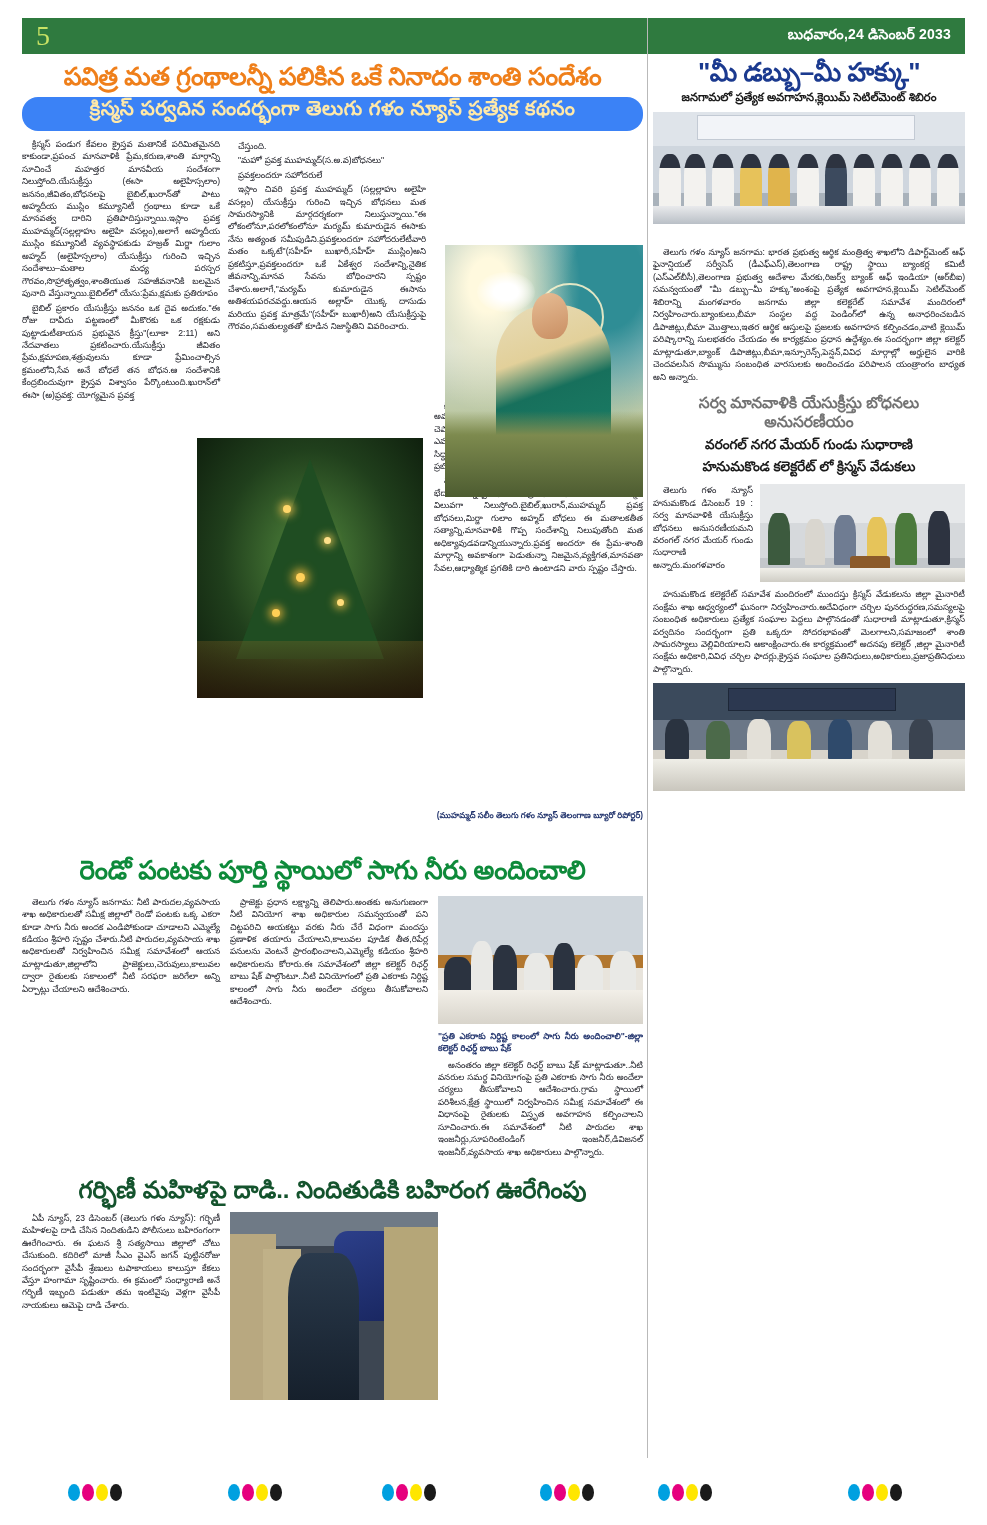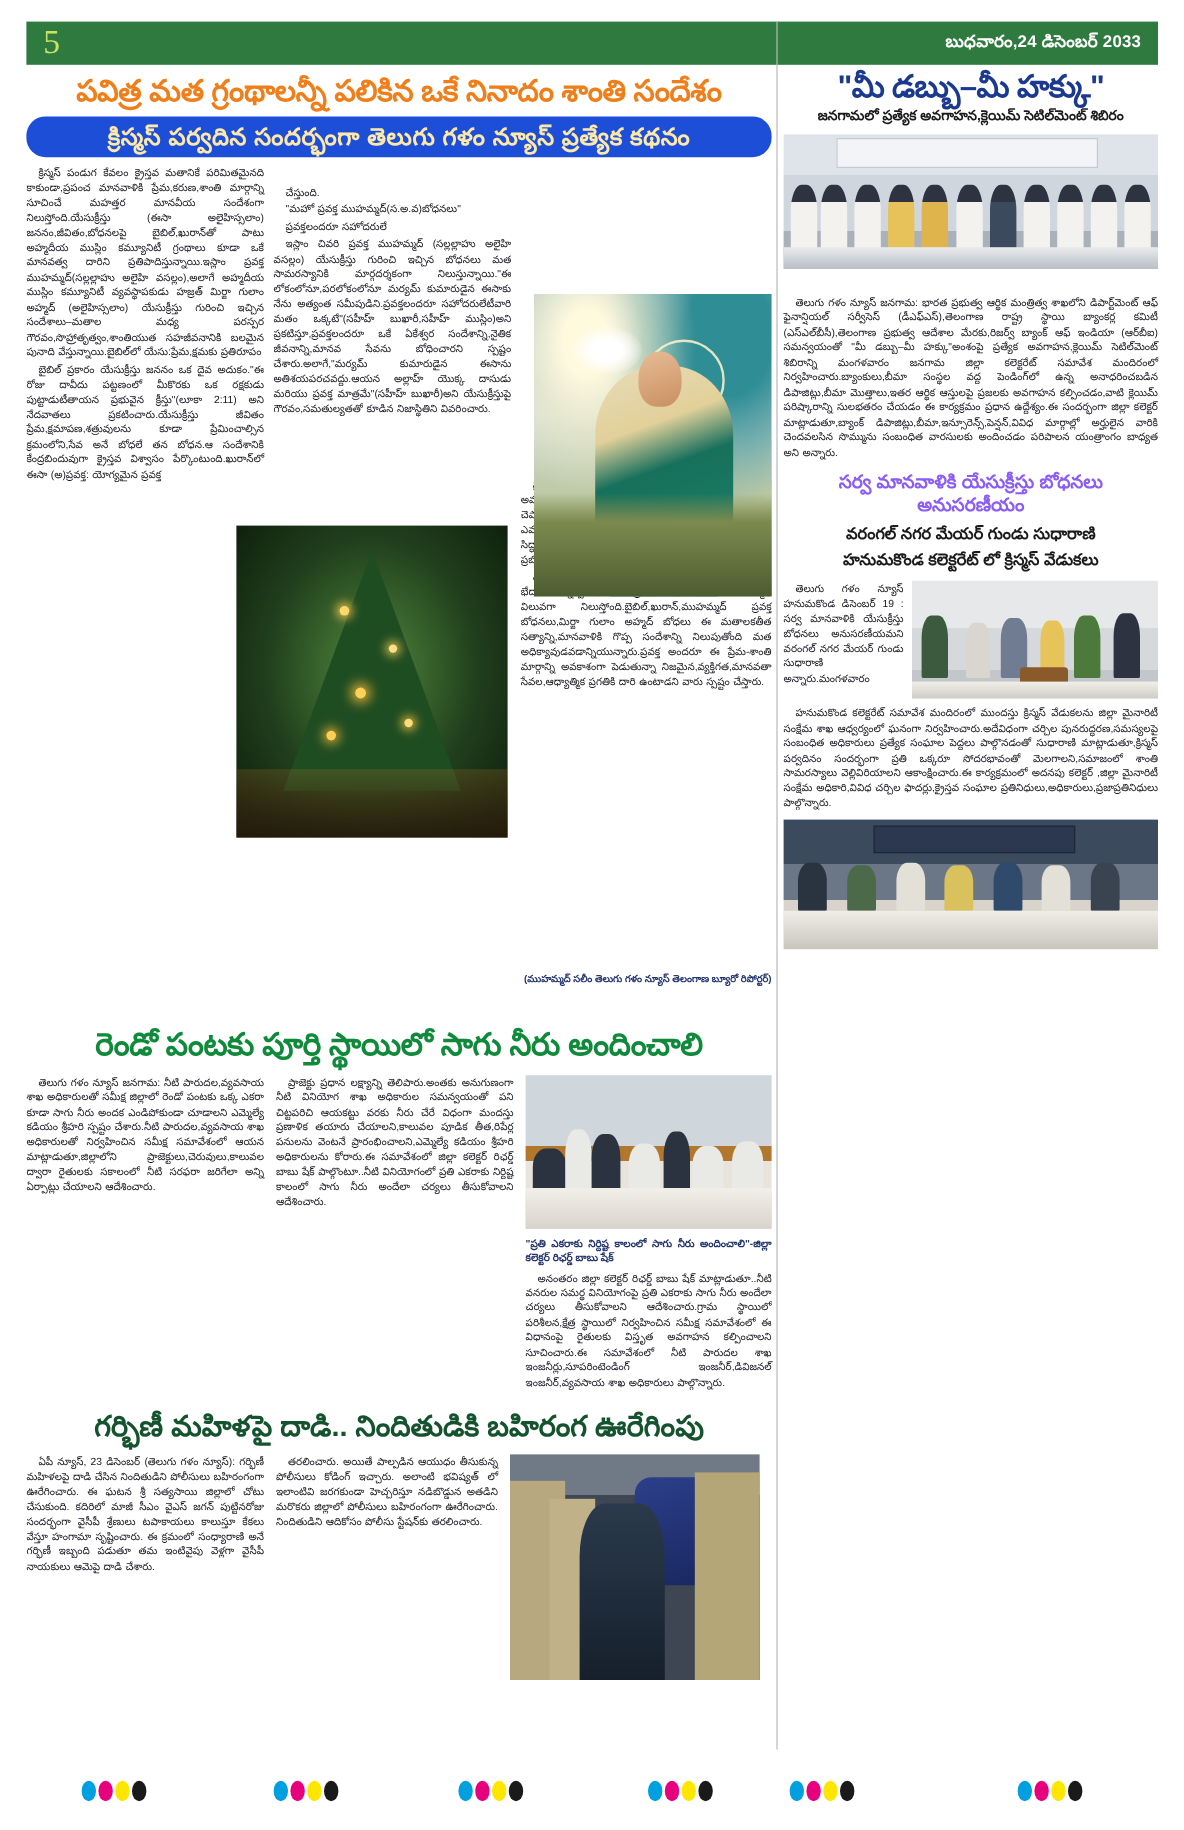--- a/index.html
+++ b/index.html
@@ -79,25 +79,25 @@
     color: #1a1a1a;
     font-size: 13.2px;
     font-weight: bold;
     text-align: center;
     line-height: 1.2;
     margin-bottom: 7px;
     letter-spacing: -0.2px;
     white-space: nowrap;
   }
   .purple-banner {
-    background: #1d4ed8;
+    background: #3b82f6;
     border-radius: 16px;
     height: 34px;
     display: flex;
-    align-items: flex-end;
+    align-items: flex-start;
     justify-content: center;
     margin-bottom: 7px;
   }
   .purple-banner span {
     color: #ffe9a8;
     font-size: 20px;
     font-weight: bold;
     letter-spacing: 0.5px;
     white-space: nowrap;
   }
@@ -112,21 +112,21 @@
     word-spacing: 0.5px;
   }
   .body-tel p { margin: 0 0 2px 0; text-indent: 10px; }
 
   
   .story1 {
     position: relative;
     height: 700px;
   }
   .s1-c1 { position: absolute; left:0;   top:0;  width: 198px; }
-  .s1-c2 { position: absolute; left:206px; top:16px;  width: 198px; }
+  .s1-c2 { position: absolute; left:206px; top:2px;  width: 198px; }
   .s1-c3 { position: absolute; left:412px; top:0;  width: 209px; }
 
   .img-jesus {
     position: absolute;
     left: 423px; top: 107px;
     width: 198px; height: 252px;
     background:
       radial-gradient(circle at 30% 18%, rgba(255,255,230,.95) 0 12%, rgba(255,240,190,0) 38%),
       linear-gradient(175deg,#8fc0cf 0%, #bcd6dd 22%, #dfe4cf 46%, #a9b88a 68%, #6f7f4e 100%);
       overflow:hidden;
@@ -298,21 +298,21 @@
     position:absolute; bottom:14%; width:22px; height:54px;
     background: linear-gradient(180deg,#2d3340 0 26%, #f3f2ef 26% 100%);
     border-radius: 40% 40% 4% 4%;
   }
   .photo-group .table {
     position:absolute; left:0; bottom:0; width:100%; height:16%;
     background: linear-gradient(180deg,#e9eaec,#b9bfc6);
   }
 
   .hl-green-mid {
-    color: #8b5cf6;
+    color: #737373;
     font-size: 15.5px;
     font-weight: bold;
     text-align: center;
     line-height: 1.25;
   }
   .sub-mid-black {
     color: #1a1a1a;
     font-size: 13.5px;
     font-weight: bold;
     text-align: center;
@@ -446,23 +446,20 @@
         </div>
       </div>
     </div>
 
     <div style="position:relative; margin-top:16px;">
       <div class="hl-black-big">గర్భిణీ మహిళపై దాడి.. నిందితుడికి బహిరంగ ఊరేగింపు</div>
       <div style="display:flex; gap:10px; margin-top:8px;">
         <div style="width:198px;" class="body-tel">
           <p>ఏపీ న్యూస్, 23 డిసెంబర్ (తెలుగు గళం న్యూస్): గర్భిణీ మహిళలపై దాడి చేసిన నిందితుడిని పోలీసులు బహిరంగంగా ఊరేగించారు. ఈ ఘటన శ్రీ సత్యసాయి జిల్లాలో చోటు చేసుకుంది. కదిరిలో మాజీ సీఎం వైఎస్ జగన్ పుట్టినరోజు సందర్భంగా వైసీపీ శ్రేణులు టపాకాయలు కాలుస్తూ కేకలు వేస్తూ హంగామా సృష్టించారు. ఈ క్రమంలో సంధ్యారాణి అనే గర్భిణీ ఇబ్బంది పడుతూ తమ ఇంటివైపు వెళ్లగా వైసీపీ నాయకులు ఆమెపై దాడి చేశారు.</p>
         </div>
-        <div style="width:185px;" class="body-tel">
-          <p>తరలించారు. అయితే పాల్పడిన ఆయుధం తీసుకున్న పోలీసులు కోడింగ్ ఇచ్చారు. అలాంటి భవిష్యత్ లో ఇలాంటివి జరగకుండా హెచ్చరిస్తూ నడిబొడ్డున అతడిని మరొకరు జిల్లాలో పోలీసులు బహిరంగంగా ఊరేగించారు. నిందితుడిని ఆదికోసం పోలీసు స్టేషన్‌కు తరలించారు.</p>
-        </div>
         <div style="width:208px;">
           <div class="photo-police">
             <div class="auto"></div>
             <div class="autotxt">Jaanu</div>
             <div class="cop" style="left:0;   width:22%; height:88%;"></div>
             <div class="cop" style="left:16%; width:18%; height:80%; background:#c0b188;"></div>
             <div class="accused"></div>
             <div class="cop" style="right:0;  width:26%; height:92%; background:#b5a678;"></div>
           </div>
         </div>

